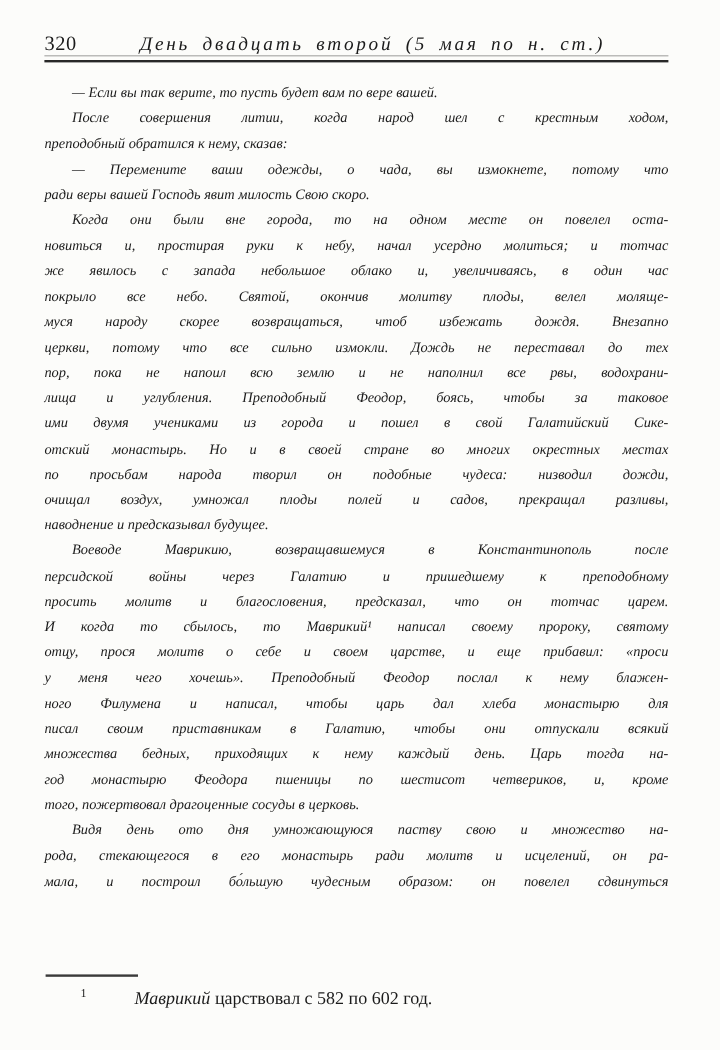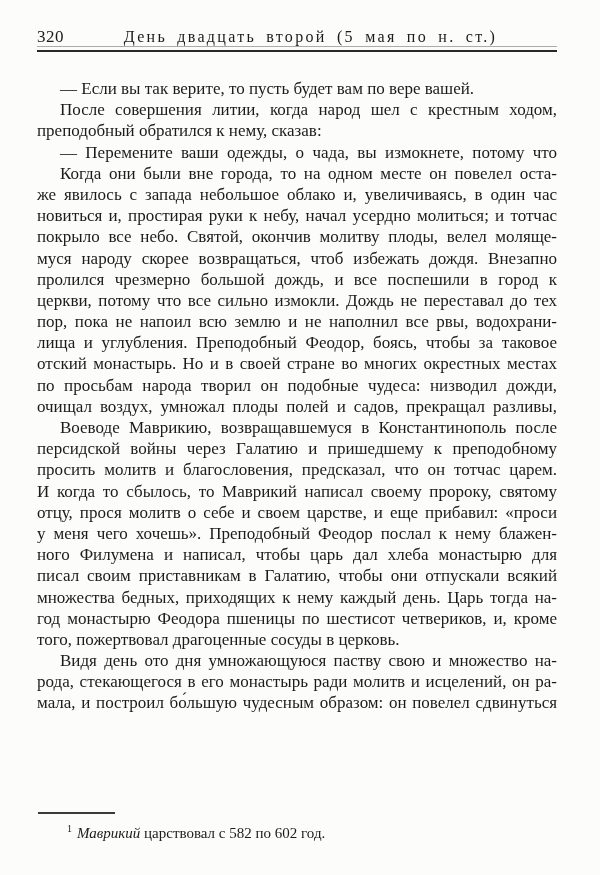--- a/index.html
+++ b/index.html
@@ -13,53 +13,55 @@
     width: 600px; height: 875px;
     background: #fcfcfa;
     color: #1b1b1b;
     overflow: hidden;
   }
   
   .header {
     position: absolute;
     left: 37px; right: 43px; top: 27px;
     display: flex;
-    align-items: center;
+    align-items: flex-end;
   }
   .pagenum {
     font-size: 17px;
     letter-spacing: 0.5px;
   }
   .running-title {
     flex: 1;
     text-align: center;
+    font-style: italic;
     font-size: 16px;
     letter-spacing: 2.3px;
     word-spacing: 4px;
     white-space: nowrap;
   }
   .header-rule-thin {
     position: absolute;
     left: 37px; right: 43px; top: 46px;
     height: 1px;
     background: rgba(40,40,40,0.38);
   }
   .header-rule-thick {
     position: absolute;
     left: 37px; right: 43px; top: 50px;
     height: 2px;
     background: #282828;
   }
   
   .body-text {
     position: absolute;
-    left: 37px; top: 78px;
+    left: 37px; top: 67px;
     width: 520px;
-    font-size: 17px;
+    font-size: 12px;
     line-height: 21.2px;
+    font-style: italic;
   }
   .line {
     height: 21.2px;
     text-align: justify;
     text-align-last: justify;
     white-space: nowrap;
   }
   .line.final {
     text-align-last: left;
     white-space: normal;
@@ -79,21 +81,21 @@
     font-size: 15px;
     line-height: 19px;
     padding-left: 0;
   }
   .footnote-inner { padding-left: 30px; }
   .fn-marker {
     vertical-align: super;
     font-size: 10px;
     margin-right: 5px;
   }
-  .fn-term { font-style: italic; }
+  .fn-term { font-style: italic; margin-left: 35px; }
 </style>
 </head>
 <body>
 
 <div class="page">
 
   <div class="header">
     <span class="pagenum">320</span>
     <span class="running-title">День двадцать второй (5 мая по н. ст.)</span>
   </div>
@@ -103,40 +105,42 @@
   <div class="body-text" id="body-text">
       <div class="para">
         <div class="line indent final">— Если вы так верите, то пусть будет вам по вере вашей.</div>
       </div>
       <div class="para">
         <div class="line indent">После совершения литии, когда народ шел с крестным ходом,</div>
         <div class="line final">преподобный обратился к нему, сказав:</div>
       </div>
       <div class="para">
         <div class="line indent">— Перемените ваши одежды, о чада, вы измокнете, потому что</div>
+        <div class="line final">ради веры вашей Господь явит милость Свою скоро.</div>
       </div>
       <div class="para">
         <div class="line indent">Когда они были вне города, то на одном месте он повелел оста-</div>
+        <div class="line">новиться и, простирая руки к небу, начал усердно молиться; и тотчас</div>
         <div class="line">же явилось с запада небольшое облако и, увеличиваясь, в один час</div>
-        <div class="line">новиться и, простирая руки к небу, начал усердно молиться; и тотчас</div>
         <div class="line">покрыло все небо. Святой, окончив молитву плоды, велел моляще-</div>
         <div class="line">муся народу скорее возвращаться, чтоб избежать дождя. Внезапно</div>
-        <div class="line">пролился чрезмерно большой дождь, и все поспешили в город к</div>
         <div class="line">церкви, потому что все сильно измокли. Дождь не переставал до тех</div>
         <div class="line">пор, пока не напоил всю землю и не наполнил все рвы, водохрани-</div>
         <div class="line">лища и углубления. Преподобный Феодор, боясь, чтобы за таковое</div>
+        <div class="line">ими двумя учениками из города и пошел в свой Галатийский Сике-</div>
         <div class="line">отский монастырь. Но и в своей стране во многих окрестных местах</div>
         <div class="line">по просьбам народа творил он подобные чудеса: низводил дожди,</div>
         <div class="line">очищал воздух, умножал плоды полей и садов, прекращал разливы,</div>
+        <div class="line final">наводнение и предсказывал будущее.</div>
       </div>
       <div class="para">
         <div class="line indent">Воеводе Маврикию, возвращавшемуся в Константинополь после</div>
         <div class="line">персидской войны через Галатию и пришедшему к преподобному</div>
         <div class="line">просить молитв и благословения, предсказал, что он тотчас царем.</div>
-        <div class="line">И когда то сбылось, то Маврикий написал своему пророку, святому</div>
+        <div class="line">И когда то сбылось, то Маврикий¹ написал своему пророку, святому</div>
         <div class="line">отцу, прося молитв о себе и своем царстве, и еще прибавил: «проси</div>
         <div class="line">у меня чего хочешь». Преподобный Феодор послал к нему блажен-</div>
         <div class="line">ного Филумена и написал, чтобы царь дал хлеба монастырю для</div>
         <div class="line">писал своим приставникам в Галатию, чтобы они отпускали всякий</div>
         <div class="line">множества бедных, приходящих к нему каждый день. Царь тогда на-</div>
         <div class="line">год монастырю Феодора пшеницы по шестисот четвериков, и, кроме</div>
         <div class="line final">того, пожертвовал драгоценные сосуды в церковь.</div>
       </div>
       <div class="para">
         <div class="line indent">Видя день ото дня умножающуюся паству свою и множество на-</div>

